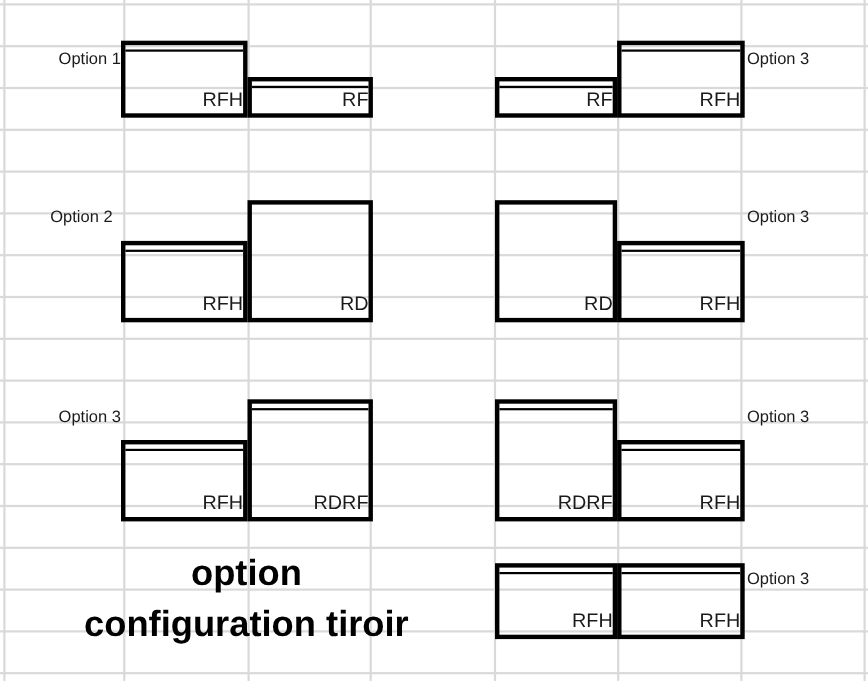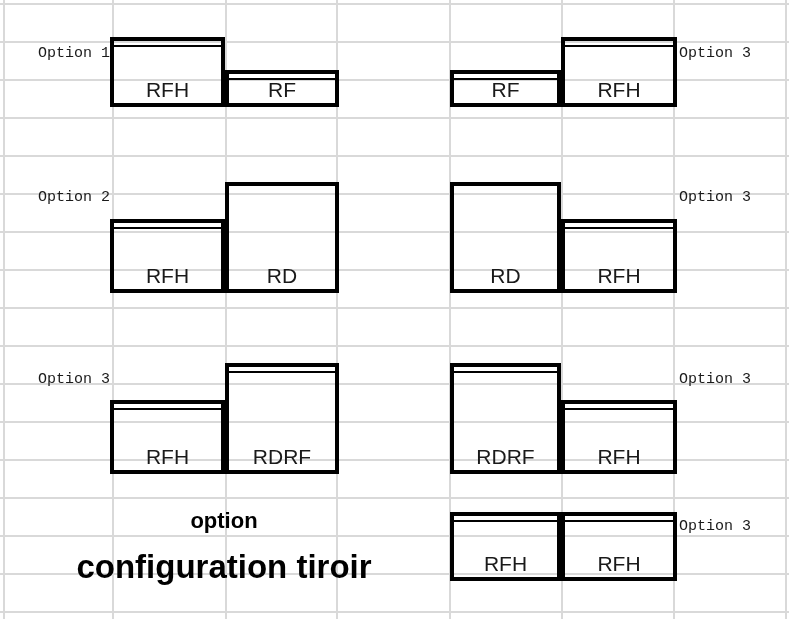--- a/index.html
+++ b/index.html
@@ -44,50 +44,50 @@
     content:"";
     position:absolute;
     left:0;right:0;
     top:4px;
     height:2px;
     background:#000000;
   }
   .module .module-label{
     position:absolute;
     left:0;right:0;bottom:2px;
-    text-align:center;
-    font-size:21px;
+    text-align:right;
+    font-size:18px;
     color:#1a1a1a;
     font-family:"Liberation Sans", sans-serif;
     line-height:22px;
     letter-spacing:0px;
   }
 
   
   .option-tag{
     position:absolute;
     font-size:15px;
     color:#1a1a1a;
     line-height:18px;
     white-space:nowrap;
-    font-family:Liberation Mono, monospace;
+    font-family:Liberation Sans, sans-serif;
   }
 
   
   .caption-line{
     position:absolute;
     font-weight:bold;
     color:#000000;
     white-space:nowrap;
     font-family:"Liberation Sans", sans-serif;
   }
   #caption-line-1{
     left:0px;top:502px;width:448px;
     text-align:center;
-    font-size:22px;line-height:38px;
+    font-size:33px;line-height:38px;
   }
   #caption-line-2{
     left:0px;top:548px;width:448px;
     text-align:center;
     font-size:33px;line-height:38px;
   }
 </style>
 </head>
 <body>
 

